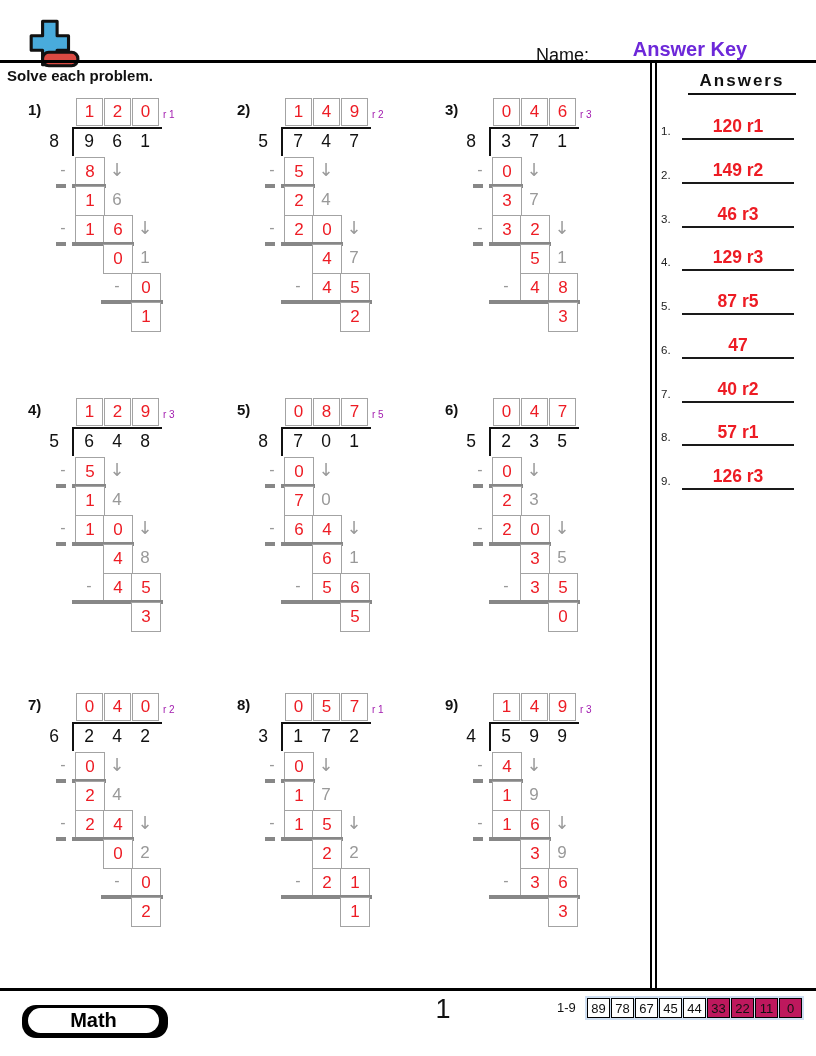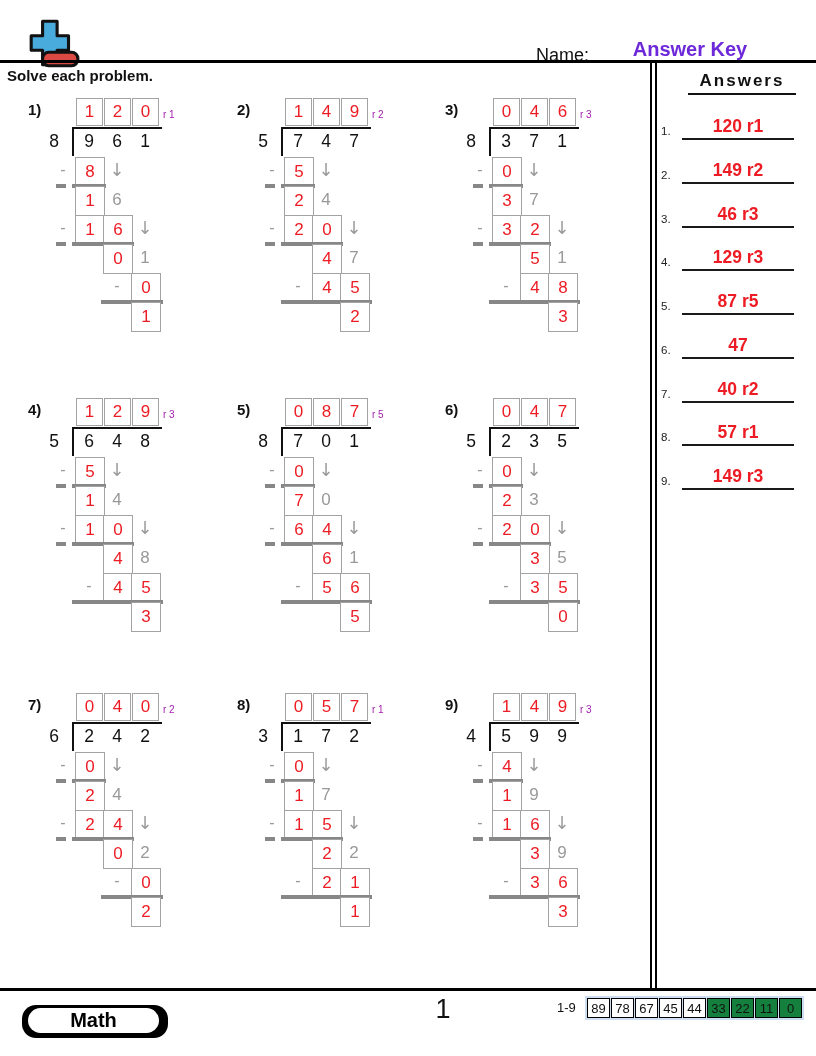--- a/index.html
+++ b/index.html
@@ -97,21 +97,21 @@
   .math-badge-inner { position:absolute; left:6px; top:3px; right:9px; bottom:5px;
                 background:#fff; border-radius:13px; display:flex; align-items:center; justify-content:center;
                 font-size:20px; font-weight:bold; color:#000; }
   .website { position:absolute; left:174px; top:1008px; font-size:16px; }
   .page-num { position:absolute; left:383px; top:994px; width:120px; text-align:center; font-size:27px; }
   .range-label { position:absolute; left:557px; top:1000px; font-size:13px; }
   .score-strip { position:absolute; left:585px; top:996px; display:flex; gap:1px;
                  padding:2px; background:#cfdff2; }
   .score-box { width:21px; height:18px; border:1.5px solid #000; background:#ffffff;
                display:flex; align-items:center; justify-content:center; font-size:13px; }
-  .score-box.low { background:#15803d; }
+  .score-box.low { background:#be185d; }
 </style>
 </head>
 <body>
 
 <div class="page">
 
   <svg class="logo" viewBox="0 0 54 50">
     <path d="M16 3 H30 V17 H41 V31 H30 V45 H16 V31 H5 V17 H16 Z" fill="#49abdc" stroke="#111" stroke-width="3" stroke-linejoin="round"></path>
     <rect x="16" y="33" width="34" height="13" rx="6" fill="#da4a42" stroke="#111" stroke-width="3"></rect>
   </svg>
@@ -142,21 +142,21 @@
       <div class="ans-num" style="top: 343.75px;">6.</div>
       <div class="ans-val" style="top: 334.75px;">47</div>
       <div class="ans-line" style="top: 356.75px;"></div>
       <div class="ans-num" style="top: 387.5px;">7.</div>
       <div class="ans-val" style="top: 378.5px;">40 r2</div>
       <div class="ans-line" style="top: 400.5px;"></div>
       <div class="ans-num" style="top: 431.25px;">8.</div>
       <div class="ans-val" style="top: 422.25px;">57 r1</div>
       <div class="ans-line" style="top: 444.25px;"></div>
       <div class="ans-num" style="top: 475px;">9.</div>
-      <div class="ans-val" style="top: 466px;">149 r3</div>
+      <div class="ans-val" style="top: 466px;">126 r3</div>
       <div class="ans-line" style="top: 488px;"></div>
     </div>
 
   <div id="problems-layer">
       <div class="problem va">
     <div class="p-label">1)</div>
 
     <div class="qbox q0">1</div>
     <div class="qbox q1">2</div>
     <div class="qbox q2">0</div>

